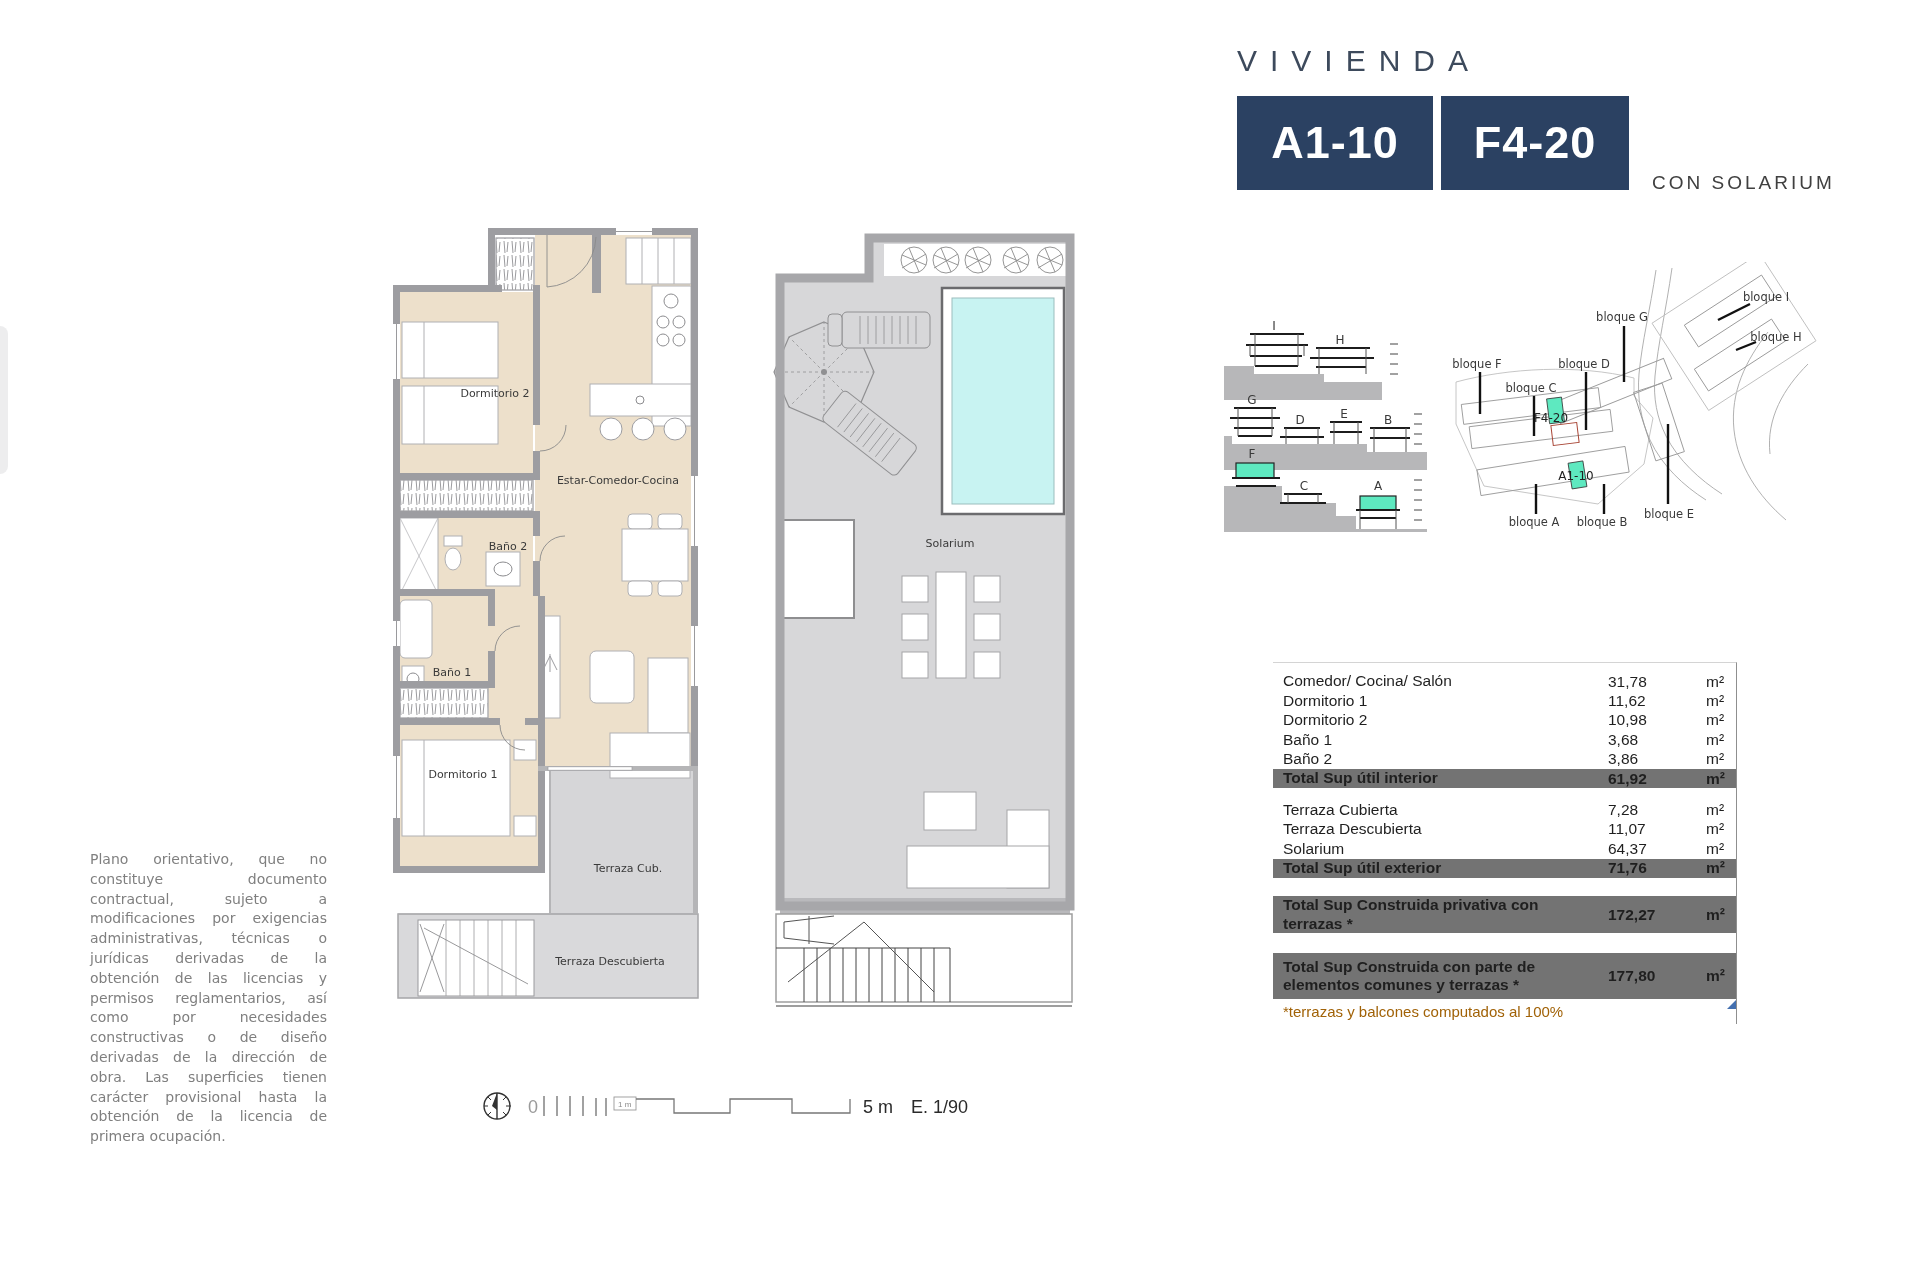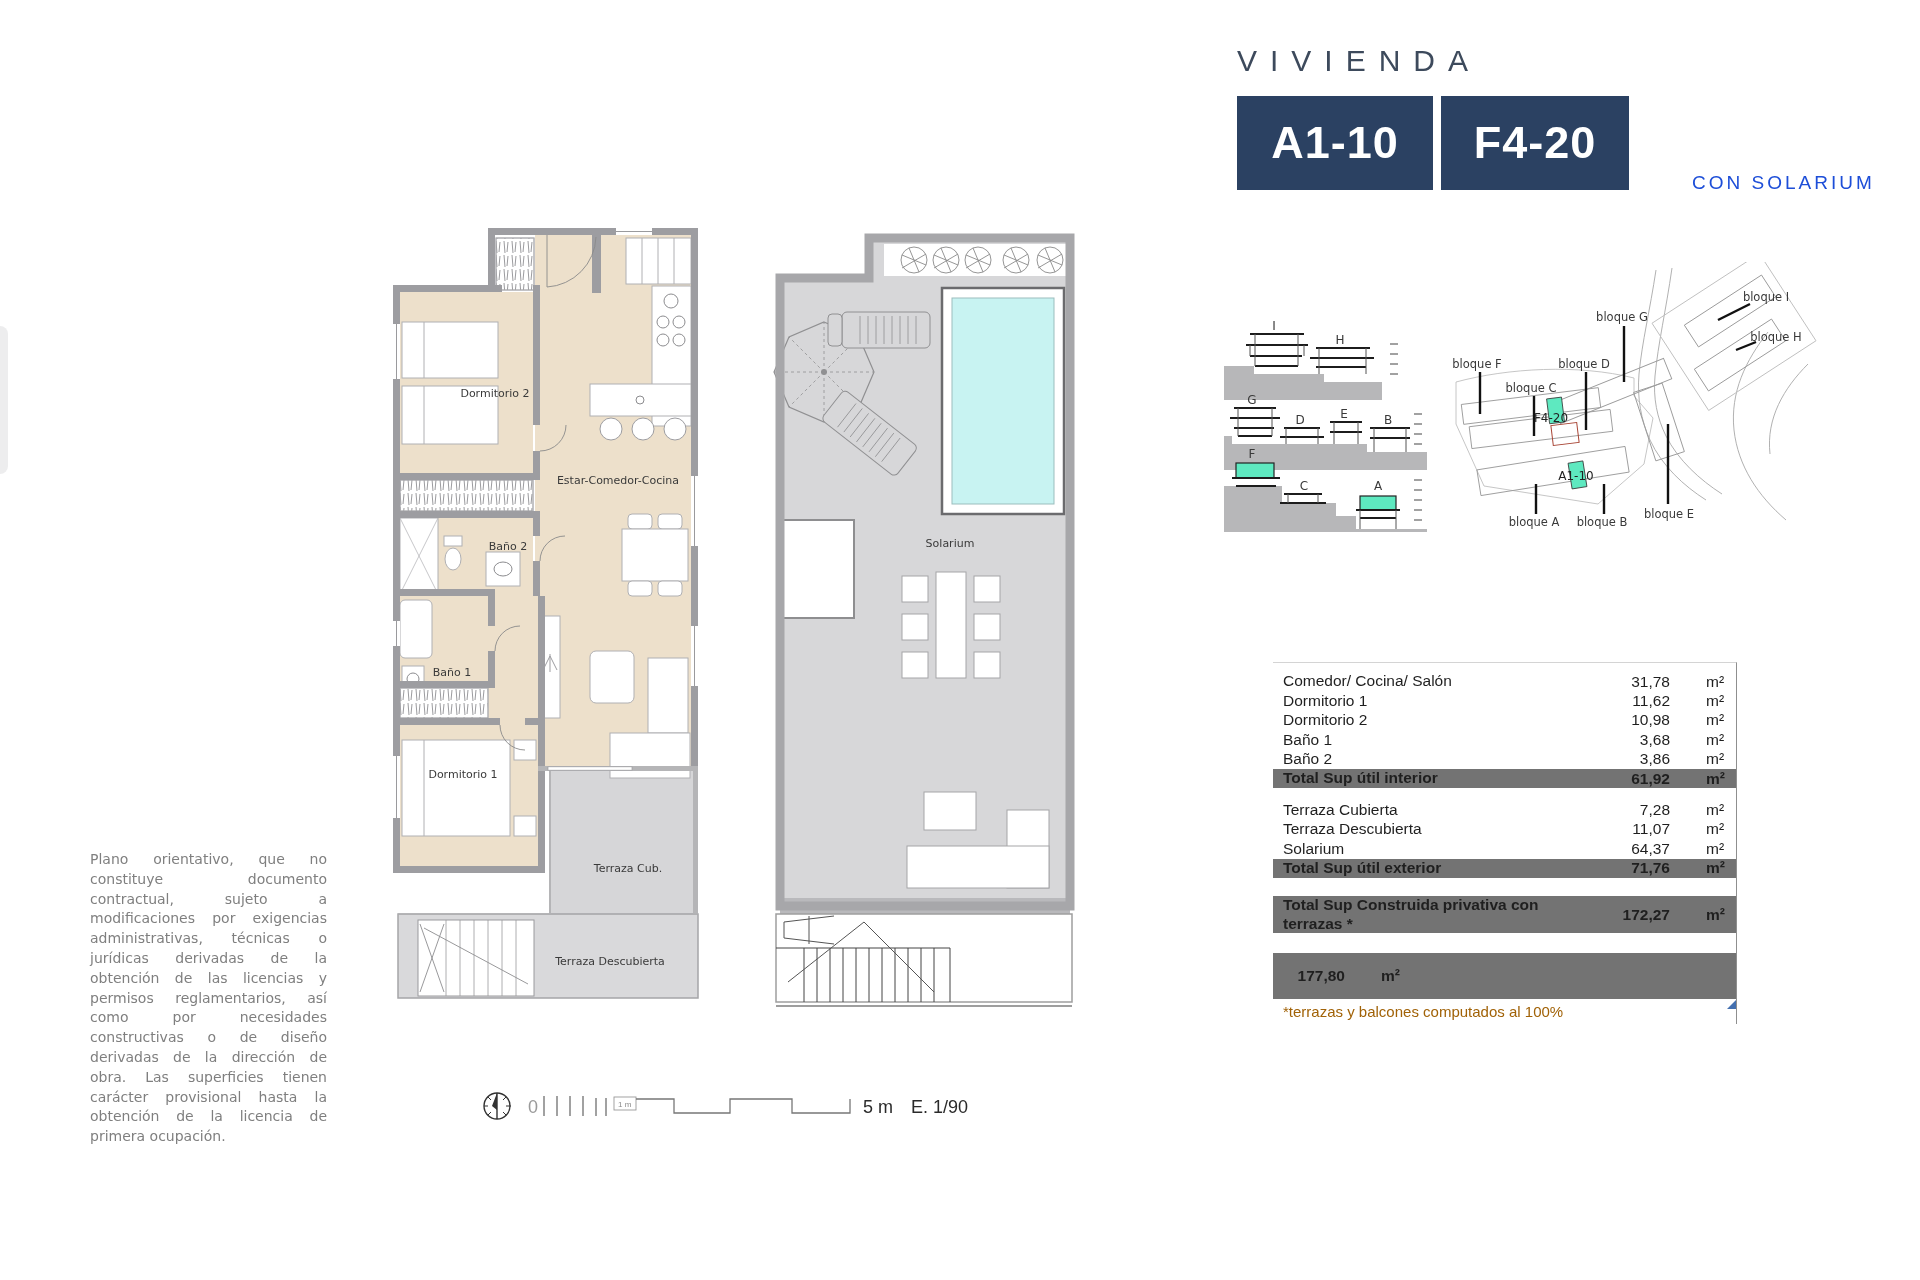--- a/index.html
+++ b/index.html
@@ -6,28 +6,28 @@
   .canvas{position:relative;width:1920px;height:1208px;background:#ffffff;overflow:hidden;
           font-family:"Liberation Sans",sans-serif;}
   .abs{position:absolute;}
 
   
   .vivienda-title{left:1237px;top:44px;font-size:30px;letter-spacing:13px;color:#3d4a5c;font-weight:400;}
   .unit-box{top:96px;height:94px;background:#2b4162;color:#ffffff;display:flex;align-items:center;justify-content:center;
             font-weight:bold;font-size:45px;letter-spacing:1px;}
   .unit-box.primary{left:1237px;width:196px;}
   .unit-box.secondary{left:1441px;width:188px;}
-  .con-solarium{left:1652px;top:172px;font-size:19px;letter-spacing:3px;color:#1d4ed8;margin-left:40px;}
+  .con-solarium{left:1652px;top:172px;font-size:19px;letter-spacing:3px;color:#404040;}
 
   
   .area-table{left:1273px;top:662px;width:464px;border-top:1px solid #d4d4d4;border-right:1px solid #8f8f8f;
               padding-top:9px;font-size:15.5px;color:#1f1f1f;box-sizing:border-box;padding-bottom:4px;}
   .arow{display:flex;align-items:center;min-height:19.4px;padding-left:10px;position:relative;gap:16px;}
   .arow .lbl{flex:1;line-height:1.2;}
-  .arow .val{width:62px;text-align:right;flex:none;}
+  .arow .val{width:62px;flex:none;}
   .arow .unit{width:30px;padding-left:20px;flex:none;}
   .arow.total{background:#737373;font-weight:bold;}
   .arow.tall{min-height:46px;}
   .tspacer1{height:12px;} .tspacer2{height:18px;} .tspacer3{height:20px;}
   .footnote{padding:4px 0 0 10px;font-size:15px;color:#a16207;}
   .corner-mark{position:absolute;right:0;bottom:-10px;width:9px;height:9px;background:#4470b0;
                clip-path:polygon(100% 0,100% 100%,0 100%);}
 
   
   .disclaimer{left:90px;top:850px;width:237px;font-family:"DejaVu Sans",sans-serif;font-size:14px;
@@ -432,20 +432,21 @@
         <span class="unit">m²</span>
       </div>
     <div class="tspacer2"></div>
     <div class="arow total">
         <span class="lbl">Total Sup Construida privativa con terrazas *</span>
         <span class="val">172,27</span>
         <span class="unit">m²</span>
       </div>
     <div class="tspacer3"></div>
     <div class="arow total tall">
+        <span class="lbl">Total Sup Construida con parte de elementos comunes y terrazas *</span>
         <span class="val">177,80</span>
         <span class="unit">m²</span>
         <span class="corner-mark"></span>
       </div>
     <div class="footnote">*terrazas y balcones computados al 100%</div>
   </div>
 
   <div class="abs disclaimer">Plano orientativo, que no constituye documento contractual, sujeto a modificaciones por exigencias administrativas, técnicas o jurídicas derivadas de la obtención de las licencias y permisos reglamentarios, así como por necesidades constructivas o de diseño derivadas de la dirección de obra. Las superficies tienen carácter provisional hasta la obtención de la licencia de primera ocupación.</div>
 
   <svg class="abs" style="left:478px;top:1086px;" width="500" height="45" viewBox="0 0 500 45">

